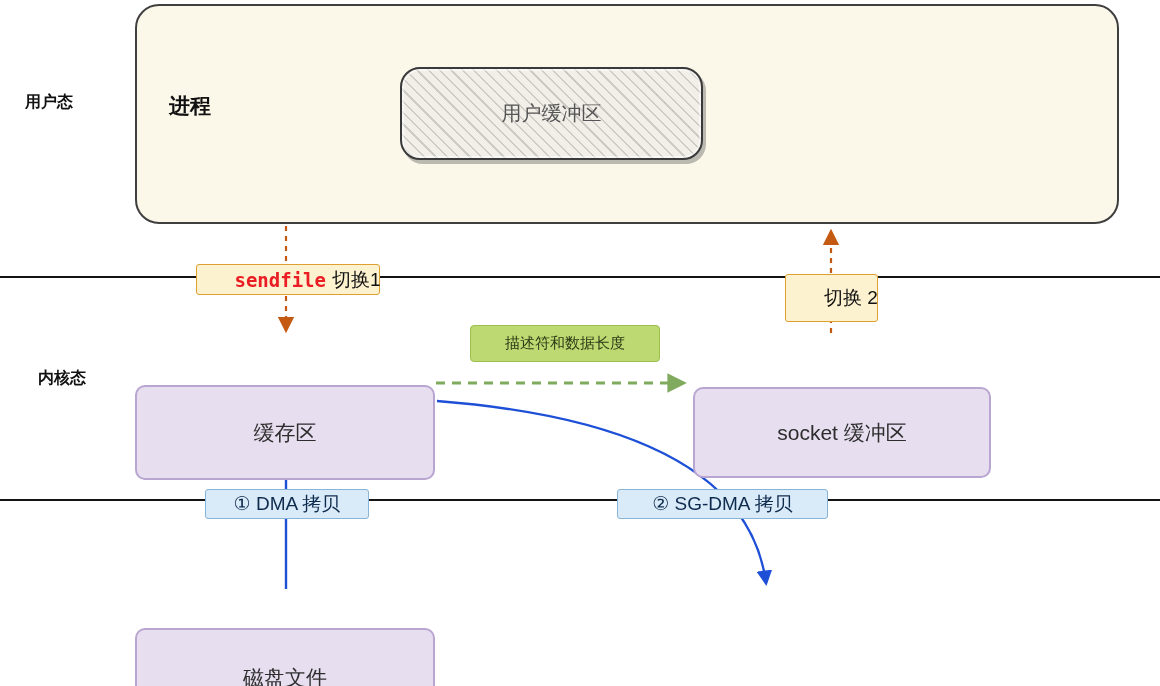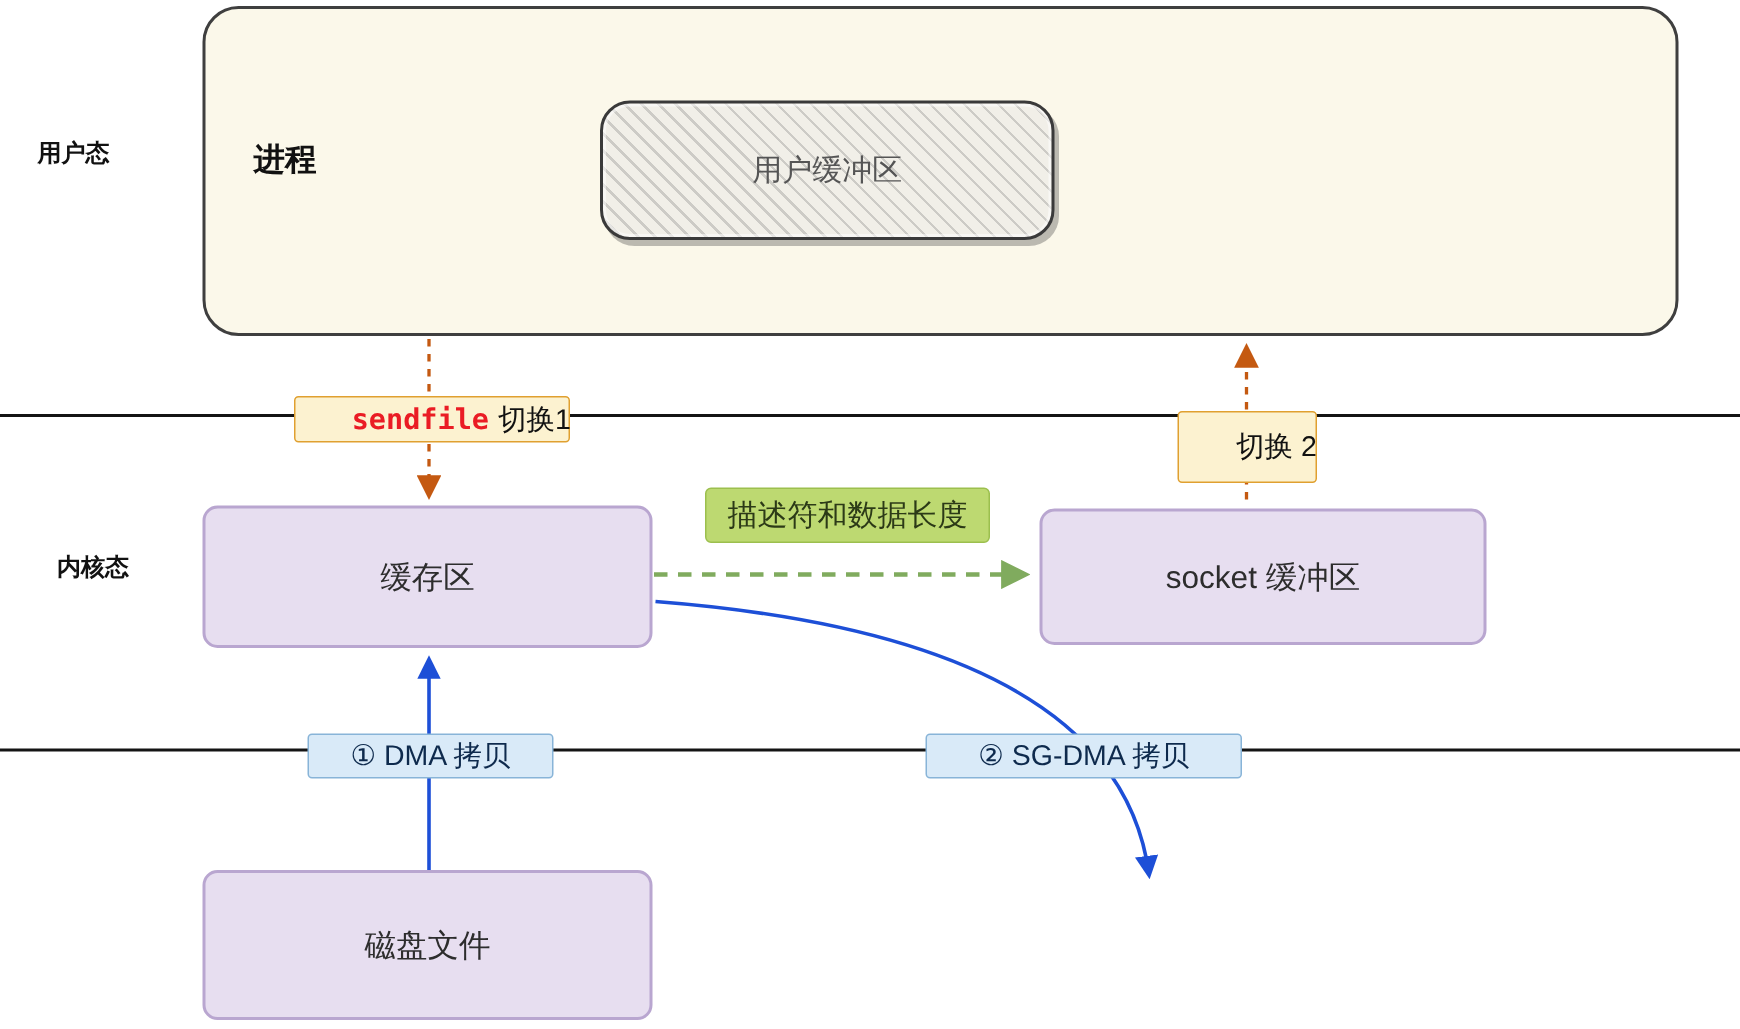--- a/index.html
+++ b/index.html
@@ -80,20 +80,21 @@
       #f1efe8;
     font-size: 20px;
     color: #555;
   }
   .box-purple {
     background: var(--purple-bg);
     border: 2px solid var(--purple-border);
     border-radius: 10px;
     font-size: 21px;
     color: #2d2d2d;
+    margin-top: 48px;
   }
   .box-page-cache   { left: 135px; top: 337px; width: 300px; height: 95px; }
   .box-socket-buffer{ left: 693px; top: 339px; width: 298px; height: 91px; }
   .box-disk-file    { left: 135px; top: 580px; width: 300px; height: 100px; }
   .box-nic          { left: 690px; top: 592px; width: 300px; height: 90px; }
   .label-user-mode   { left: 25px; top: 92px; }
   .label-kernel-mode { left: 38px; top: 368px; }
   .ann-switch {
     background: var(--switch-bg);
     border: 1.5px solid var(--switch-border);
@@ -108,21 +109,21 @@
     color: var(--sendfile-red);
     font-weight: bold;
     font-family: "DejaVu Sans Mono", monospace;
     margin-right: 6px;
   }
   .ann-descriptor {
     left: 470px; top: 325px; width: 190px; height: 37px;
     background: var(--green-bg);
     border: 1px solid var(--green-border);
     border-radius: 4px;
-    font-size: 20px;
+    font-size: 15px;
     color: #2c3a17;
   }
   .ann-blue {
     background: var(--blue-label-bg);
     border: 1.5px solid var(--blue-label-border);
     border-radius: 3px;
     font-size: 19px;
     color: #0e2a4d;
   }
   .ann-dma   { left: 205px; top: 489px; width: 164px; height: 30px; }

